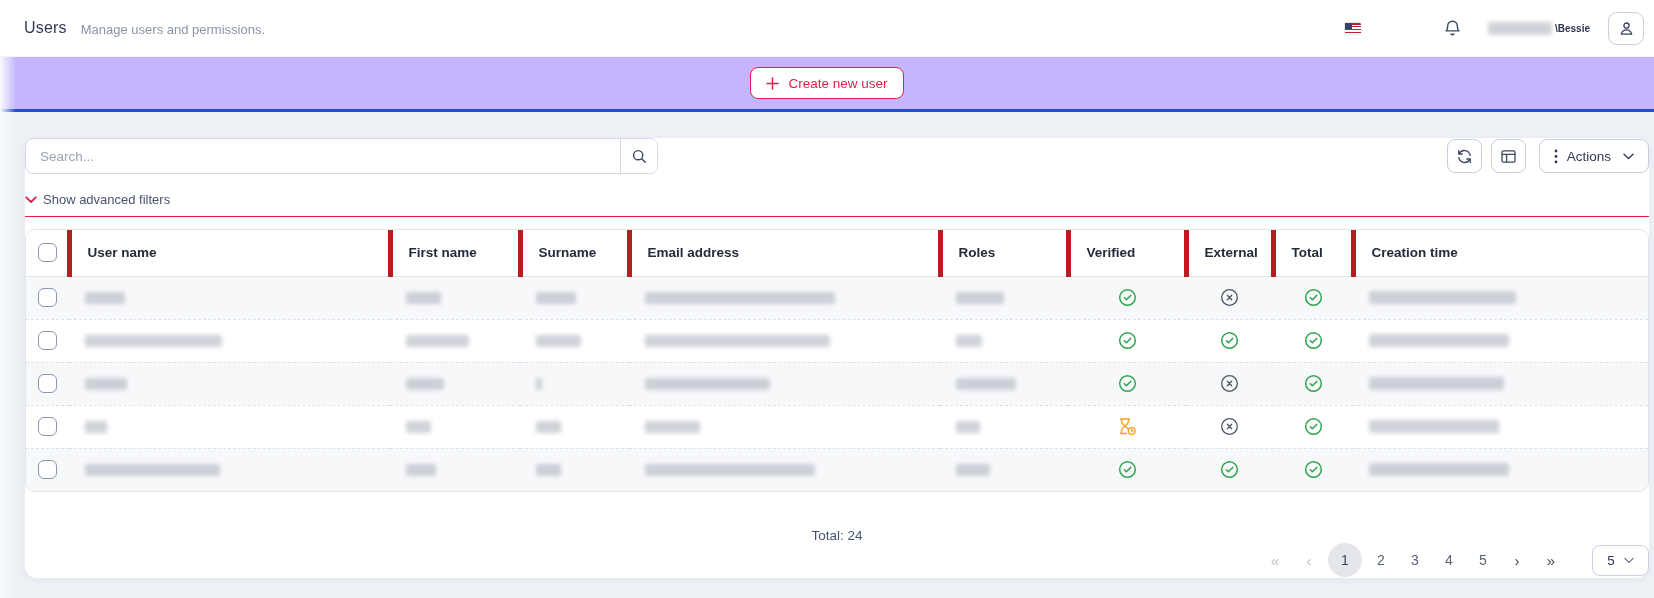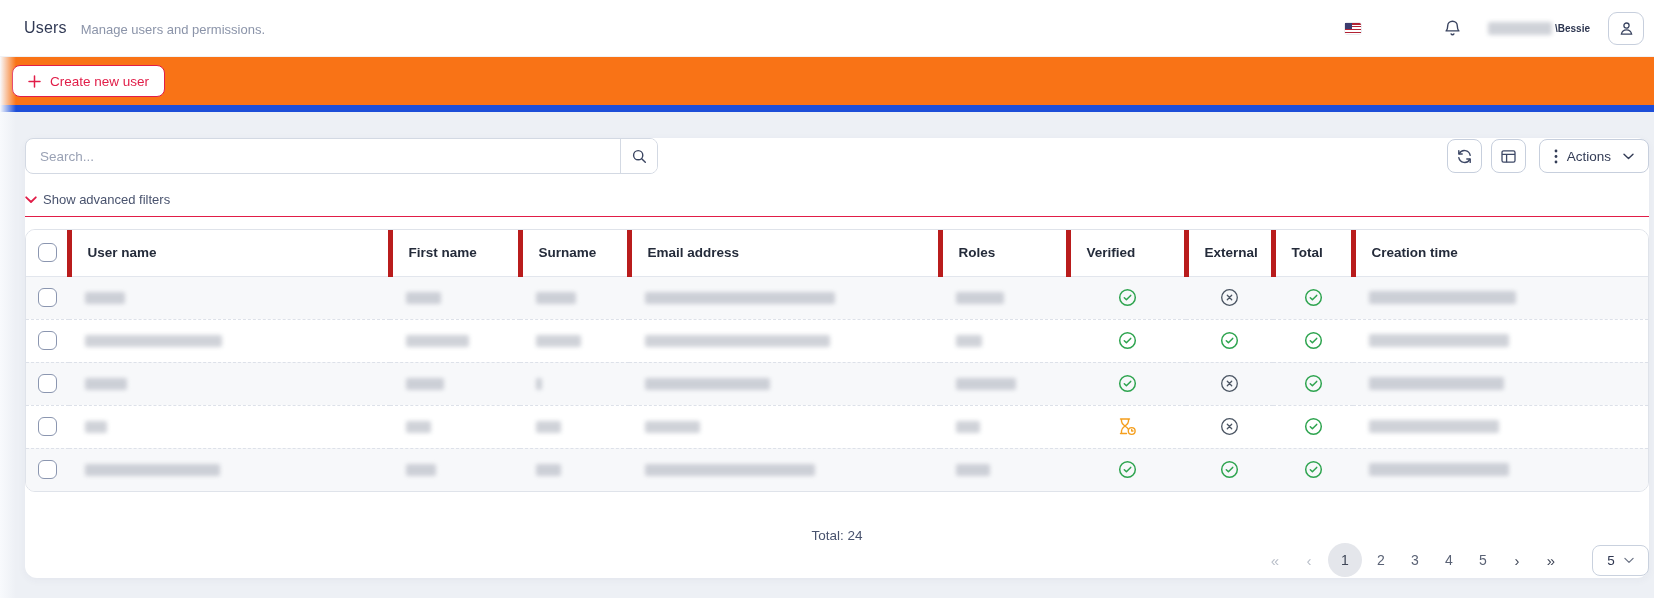--- a/index.html
+++ b/index.html
@@ -36,22 +36,22 @@
   .user-blur { width:64px; height:13px; margin-right:3px; }
   .user-suffix { font-size:10px; font-weight:bold; color:#2d3650; }
 
   .profile-btn {
     width:36px; height:33px; border:1px solid #c7cfdd; border-radius:9px; background:#fff;
     display:flex; align-items:center; justify-content:center; color:#3a4460; cursor:pointer;
   }
 
   
   .subbar {
-    height:55px; background:#f97316; display:flex; align-items:center; justify-content:flex-start;
-    padding:0 12px; border-bottom:7px solid #1d4ed8;
+    height:55px; background:#c4b5fd; display:flex; align-items:center; justify-content:center;
+    padding:0 12px; border-bottom:3px solid #1d4ed8;
   }
   .btn-create {
     height:32px; padding:0 15px; background:#fff; border:1px solid #e11d48; border-radius:8px;
     color:#e11d48; font-size:13.5px; font-family:inherit; display:flex; align-items:center; gap:9px; cursor:pointer;
   }
 
   
   .left-strip {
     position:absolute; left:0; top:57px; bottom:0; width:16px; pointer-events:none;
     background:linear-gradient(to right,#f8fafd,rgba(248,250,253,0));

